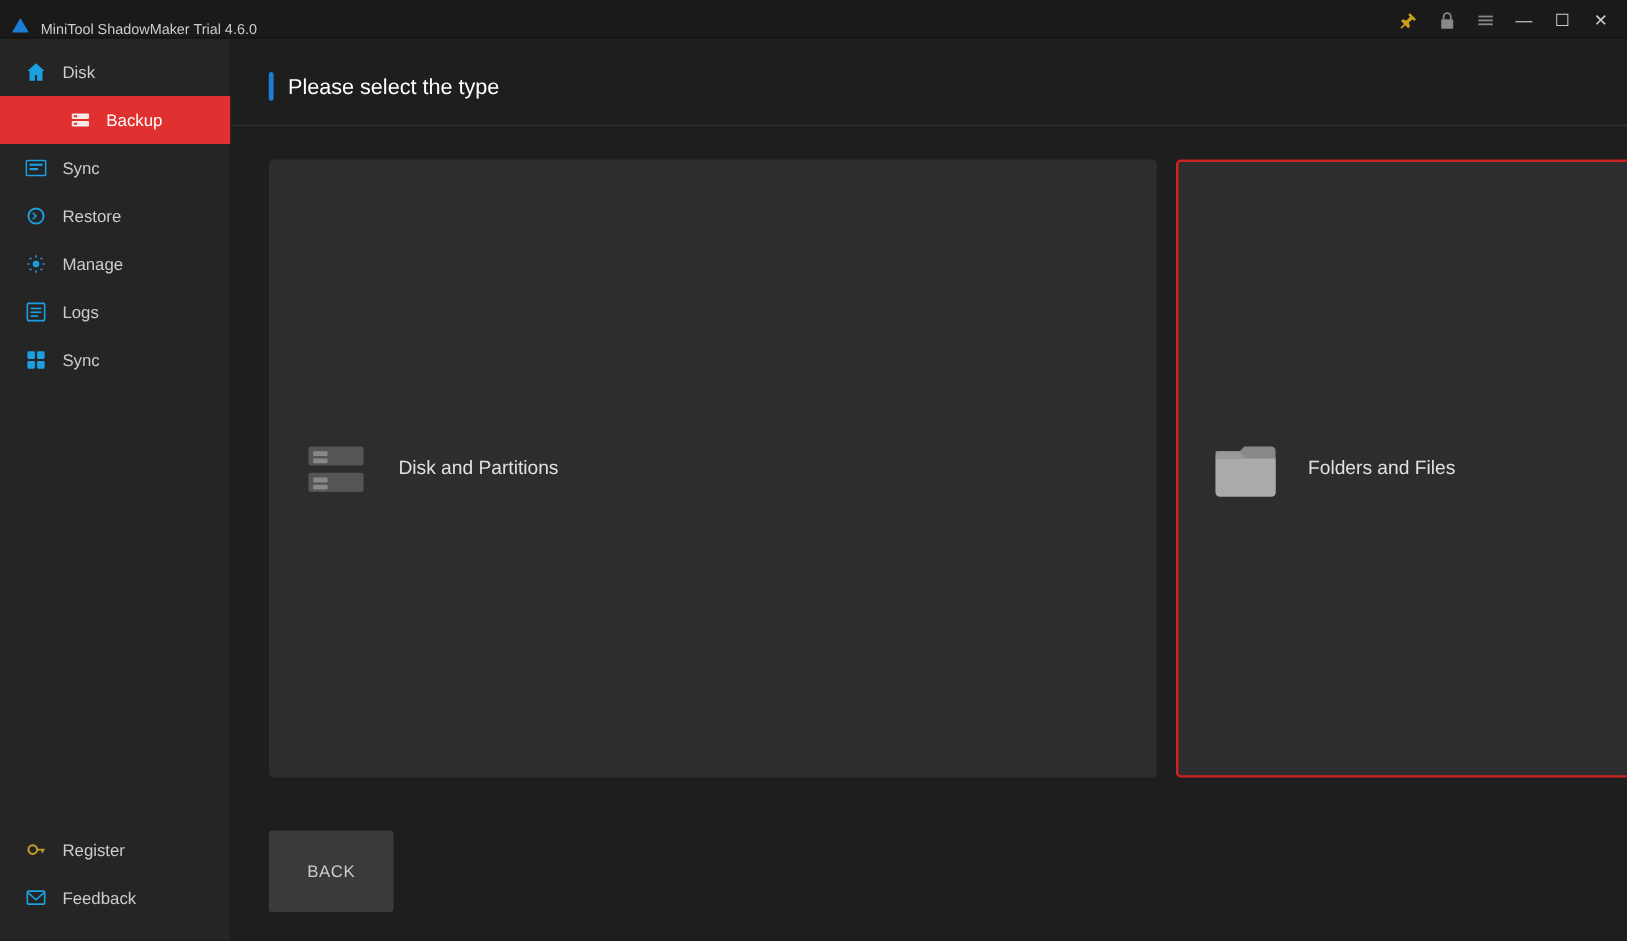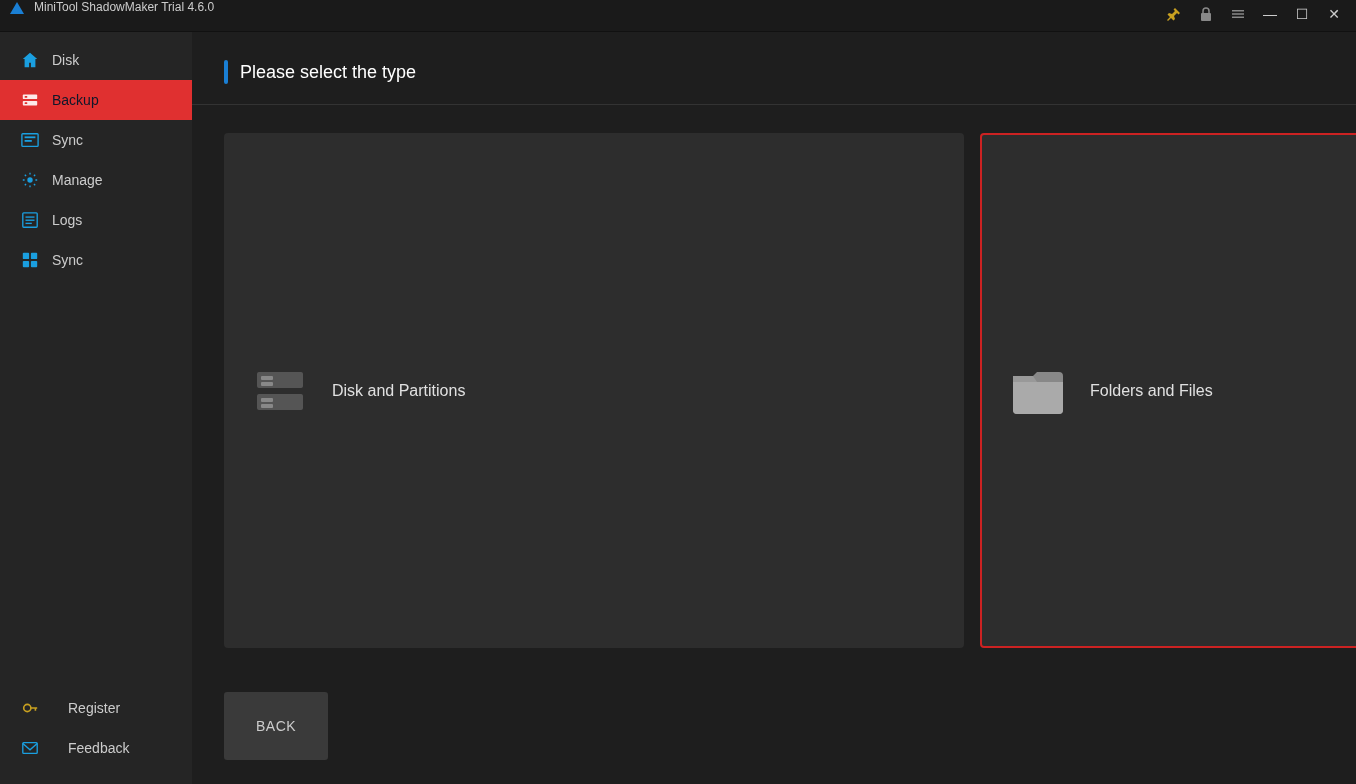--- a/index.html
+++ b/index.html
@@ -12,21 +12,21 @@
       overflow: hidden;
       display: flex;
       flex-direction: column;
     }
 
     
     .title-bar {
       background: #1a1a1a;
       height: 32px;
       display: flex;
-      align-items: flex-start;
+      align-items: flex-end;
       padding: 0 8px;
       flex-shrink: 0;
       border-bottom: 1px solid #111;
     }
     .title-bar-logo {
       width: 18px;
       height: 18px;
       margin-right: 8px;
       display: flex;
       align-items: center;
@@ -78,42 +78,43 @@
       align-items: center;
       padding: 10px 20px;
       cursor: pointer;
       font-size: 14px;
       color: #cccccc;
       gap: 12px;
       transition: background 0.15s;
     }
     .sidebar-item.active {
       background: #e03030;
-      color: #0f172a;
+      color: #ffffff;
+      justify-content: center;
     }
     .sidebar-item-icon {
       width: 20px;
       height: 20px;
       display: flex;
       align-items: center;
       justify-content: center;
       flex-shrink: 0;
     }
 
     .sidebar-footer {
       padding-bottom: 16px;
     }
     .sidebar-footer-item {
       display: flex;
       align-items: center;
       padding: 10px 20px;
       cursor: pointer;
       font-size: 14px;
       color: #cccccc;
-      gap: 28px;
+      gap: 12px;
       text-align: right;
     }
 
     
     .content {
       flex: 1;
       background: #1e1e1e;
       display: flex;
       flex-direction: column;
     }
@@ -267,20 +268,29 @@
         <div class="sidebar-item-icon">
           <svg width="18" height="18" viewBox="0 0 20 20" fill="#1a9fe0">
             <rect x="1" y="3" width="18" height="14" rx="1" stroke="#1a9fe0" stroke-width="1.5" fill="none"></rect>
             <rect x="4" y="6" width="12" height="2" fill="#1a9fe0"></rect>
             <rect x="4" y="10" width="8" height="2" fill="#1a9fe0"></rect>
           </svg>
         </div>
         <span>Sync</span>
       </div>
 
+      <div class="sidebar-item">
+        <div class="sidebar-item-icon">
+          <svg width="18" height="18" viewBox="0 0 20 20" fill="#1a9fe0">
+            <circle cx="10" cy="10" r="7" stroke="#1a9fe0" stroke-width="1.8" fill="none"></circle>
+            <path d="M7 7l3 3-3 3" stroke="#1a9fe0" stroke-width="1.5" fill="none"></path>
+          </svg>
+        </div>
+        <span>Restore</span>
+      </div>
 
       <div class="sidebar-item">
         <div class="sidebar-item-icon">
           <svg width="18" height="18" viewBox="0 0 20 20" fill="#1a9fe0">
             <circle cx="10" cy="10" r="3" fill="#1a9fe0"></circle>
             <path d="M10 2v2M10 16v2M2 10h2M16 10h2M4.22 4.22l1.42 1.42M14.36 14.36l1.42 1.42M4.22 15.78l1.42-1.42M14.36 5.64l1.42-1.42" stroke="#1a9fe0" stroke-width="1.5"></path>
           </svg>
         </div>
         <span>Manage</span>
       </div>

